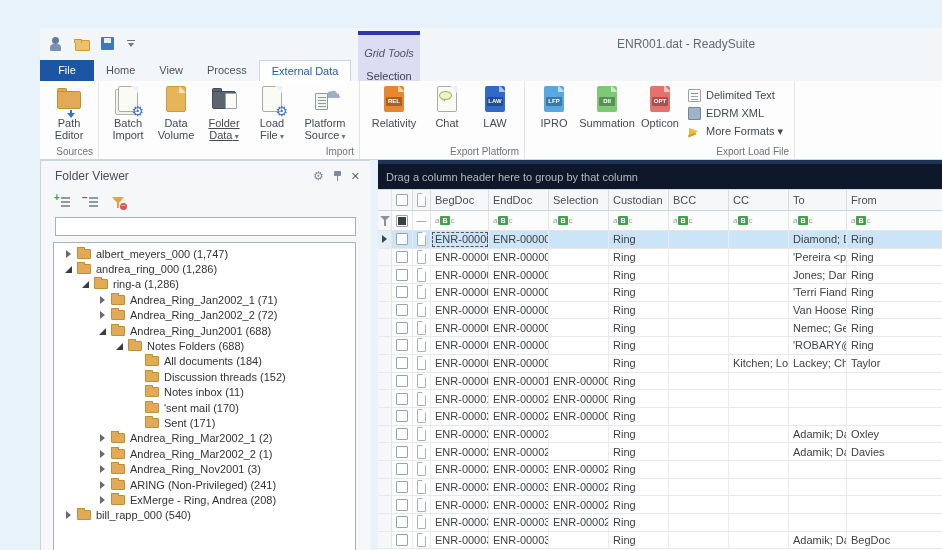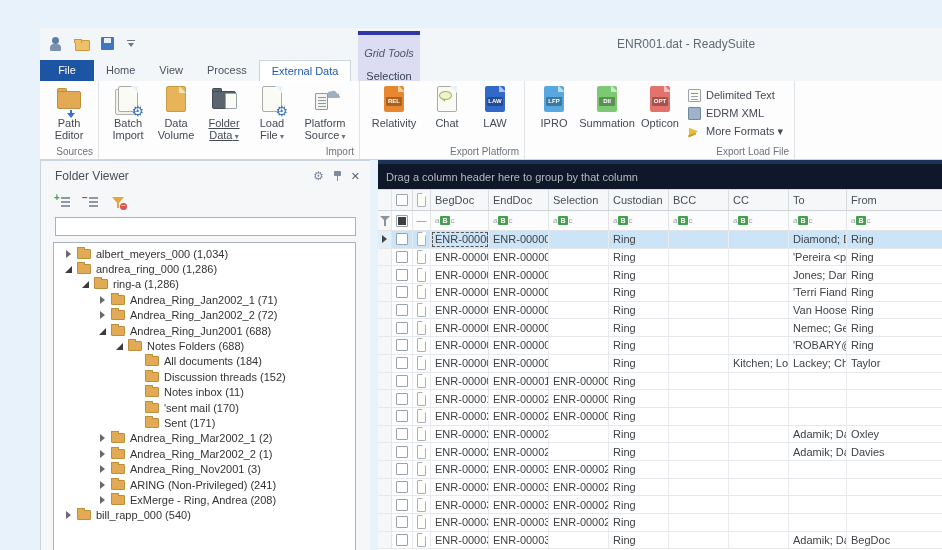--- a/index.html
+++ b/index.html
@@ -350,21 +350,21 @@
     <span class="tbi tbi-list tbi-minus"></span>
     <span class="tbi tbi-funnel">
         <span class="tbi-deny">−</span>
       </span>
   </div>
   <input class="fp-search" value="" style="">
   <div class="fp-tree" id="tree">
       <div class="titem" style="padding-left: 10px;">
         <span class="t-arrow collapsed"></span>
         <span class="t-folder"></span>
-        <span>albert_meyers_000 (1,034)</span>
+        <span>albert_meyers_000 (1,747)</span>
       </div>
       <div class="titem" style="padding-left: 10px;">
         <span class="t-arrow expanded"></span>
         <span class="t-folder"></span>
         <span>andrea_ring_000 (1,286)</span>
       </div>
       <div class="titem" style="padding-left: 27px;">
         <span class="t-arrow expanded"></span>
         <span class="t-folder"></span>
         <span>ring-a (1,286)</span>

